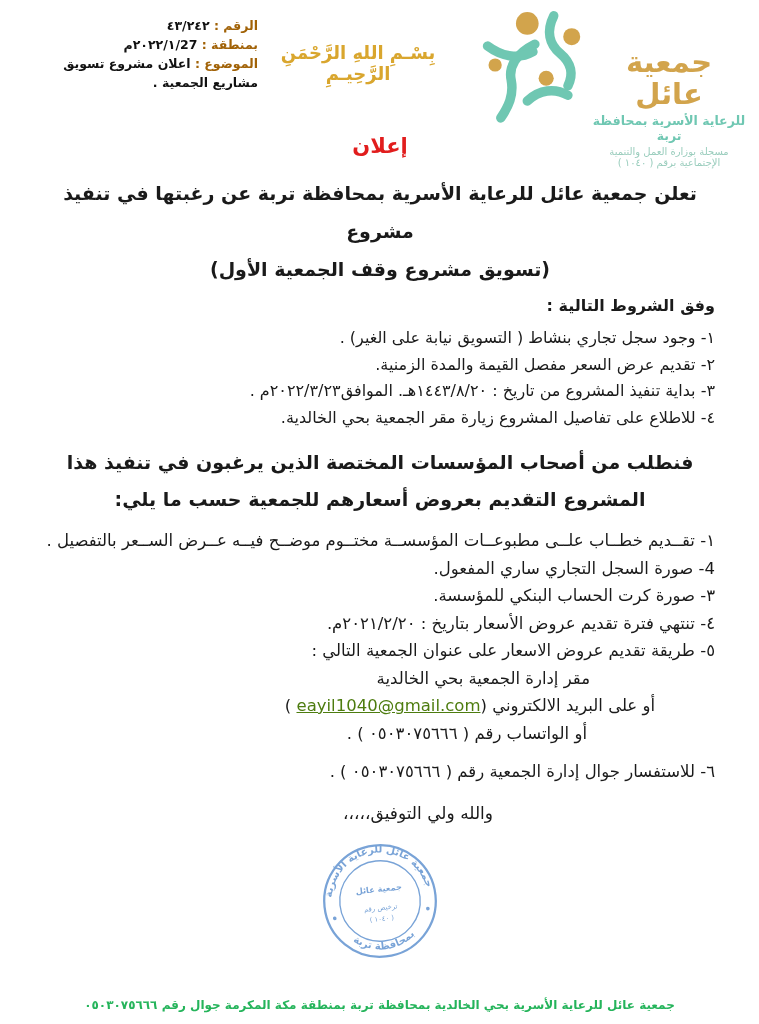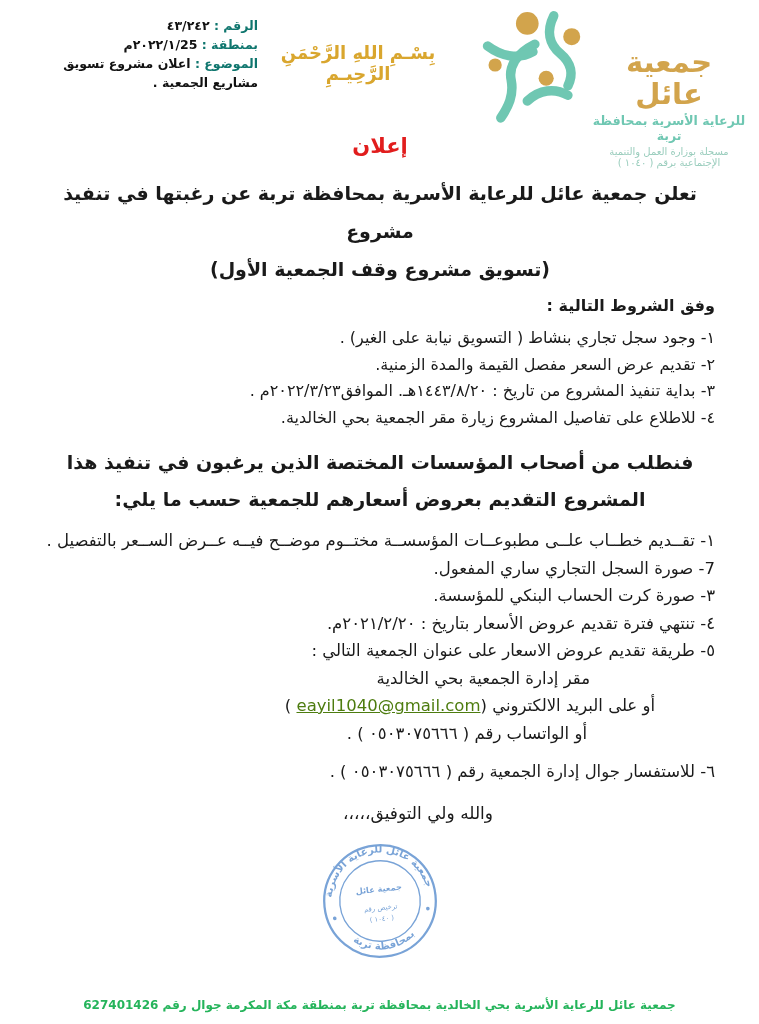--- a/index.html
+++ b/index.html
@@ -6,21 +6,21 @@
   .page{
     position:relative;width:759px;height:1024px;background:#ffffff;
     font-family:"DejaVu Sans",sans-serif;color:#1a1a1a;overflow:hidden;
     margin:0 auto;direction:rtl;
   }
   
   .doc-meta{
     position:absolute;top:16px;left:36px;width:222px;
     font-size:12.5px;font-weight:700;line-height:19px;text-align:right;
   }
-  .meta-label{color:#0f766e;}
+  .meta-label{color:#a16207;}
   .meta-value{color:#111;}
   .bismillah{
     position:absolute;top:42px;left:258px;width:200px;text-align:center;
     color:#D9A62E;font-size:18px;font-weight:700;
   }
   .logo{
     position:absolute;top:6px;left:478px;width:272px;
     display:flex;flex-direction:row;align-items:flex-start;gap:4px;
   }
   .logo-text{width:162px;text-align:center;padding-top:40px;}
@@ -59,21 +59,21 @@
 
 <div class="page">
 
   <div class="doc-meta">
     <div>
       <span class="meta-label">الرقم :</span>
       <span class="meta-value">٤٣/٢٤٢</span>
     </div>
     <div>
       <span class="meta-label">بمنطقة :</span>
-      <span class="meta-value">٢٠٢٢/١/25م</span>
+      <span class="meta-value">٢٠٢٢/١/27م</span>
     </div>
     <div>
       <span class="meta-label">الموضوع :</span>
       <span class="meta-value">اعلان مشروع تسويق مشاريع الجمعية .</span>
     </div>
   </div>
 
   <div class="bismillah">بِسْـمِ اللهِ الرَّحْمَنِ الرَّحِيـمِ</div>
 
   <div class="logo">
@@ -116,21 +116,21 @@
       <div>٤- للاطلاع على تفاصيل المشروع زيارة مقر الجمعية بحي الخالدية.</div>
     </div>
 
     <p class="request">
       <span>فنطلب من أصحاب المؤسسات المختصة الذين يرغبون في تنفيذ هذا</span><br>
       <span>المشروع التقديم بعروض أسعارهم للجمعية حسب ما يلي:</span>
     </p>
 
     <div class="list2">
       <div class="justify">١- تقــديم خطــاب علــى مطبوعــات المؤسســة مختــوم موضــح فيــه عــرض الســعر بالتفصيل .</div>
-      <div>7- صورة السجل التجاري ساري المفعول.</div>
+      <div>4- صورة السجل التجاري ساري المفعول.</div>
       <div>٣- صورة كرت الحساب البنكي للمؤسسة.</div>
       <div>٤-  تنتهي فترة تقديم عروض الأسعار بتاريخ : ٢٠٢١/٢/٢٠م.</div>
       <div>٥- طريقة تقديم عروض الاسعار على عنوان الجمعية التالي :</div>
 
       <div class="sub-address">مقر إدارة الجمعية بحي الخالدية</div>
 
       <div class="sub-email">
         <span>أو على البريد الالكتروني  (</span><span dir="ltr"><a class="email-link" href="#">eayil1040@gmail.com</a></span><span> )</span>
       </div>
 
@@ -157,15 +157,15 @@
         </text>
         <circle cx="18.8" cy="83.7" r="2" fill="#6E9CD4"></circle>
         <circle cx="121.2" cy="83.7" r="2" fill="#6E9CD4"></circle>
         <text x="70" y="60" font-size="9" font-weight="700" text-anchor="middle">جمعية عائل</text>
         <text x="70" y="80" font-size="7.5" text-anchor="middle">ترخيص رقم</text>
         <text x="70" y="92" font-size="7.5" text-anchor="middle">( ١٠٤٠ )</text>
       </svg>
     </div>
   </div>
 
-  <div class="footer">جمعية عائل للرعاية الأسرية بحي الخالدية  بمحافظة تربة  بمنطقة مكة المكرمة  جوال رقم 627401426</div>
+  <div class="footer">جمعية عائل للرعاية الأسرية بحي الخالدية  بمحافظة تربة  بمنطقة مكة المكرمة  جوال رقم ٠٥٠٣٠٧٥٦٦٦</div>
 
 </div>
 
 </body></html>

